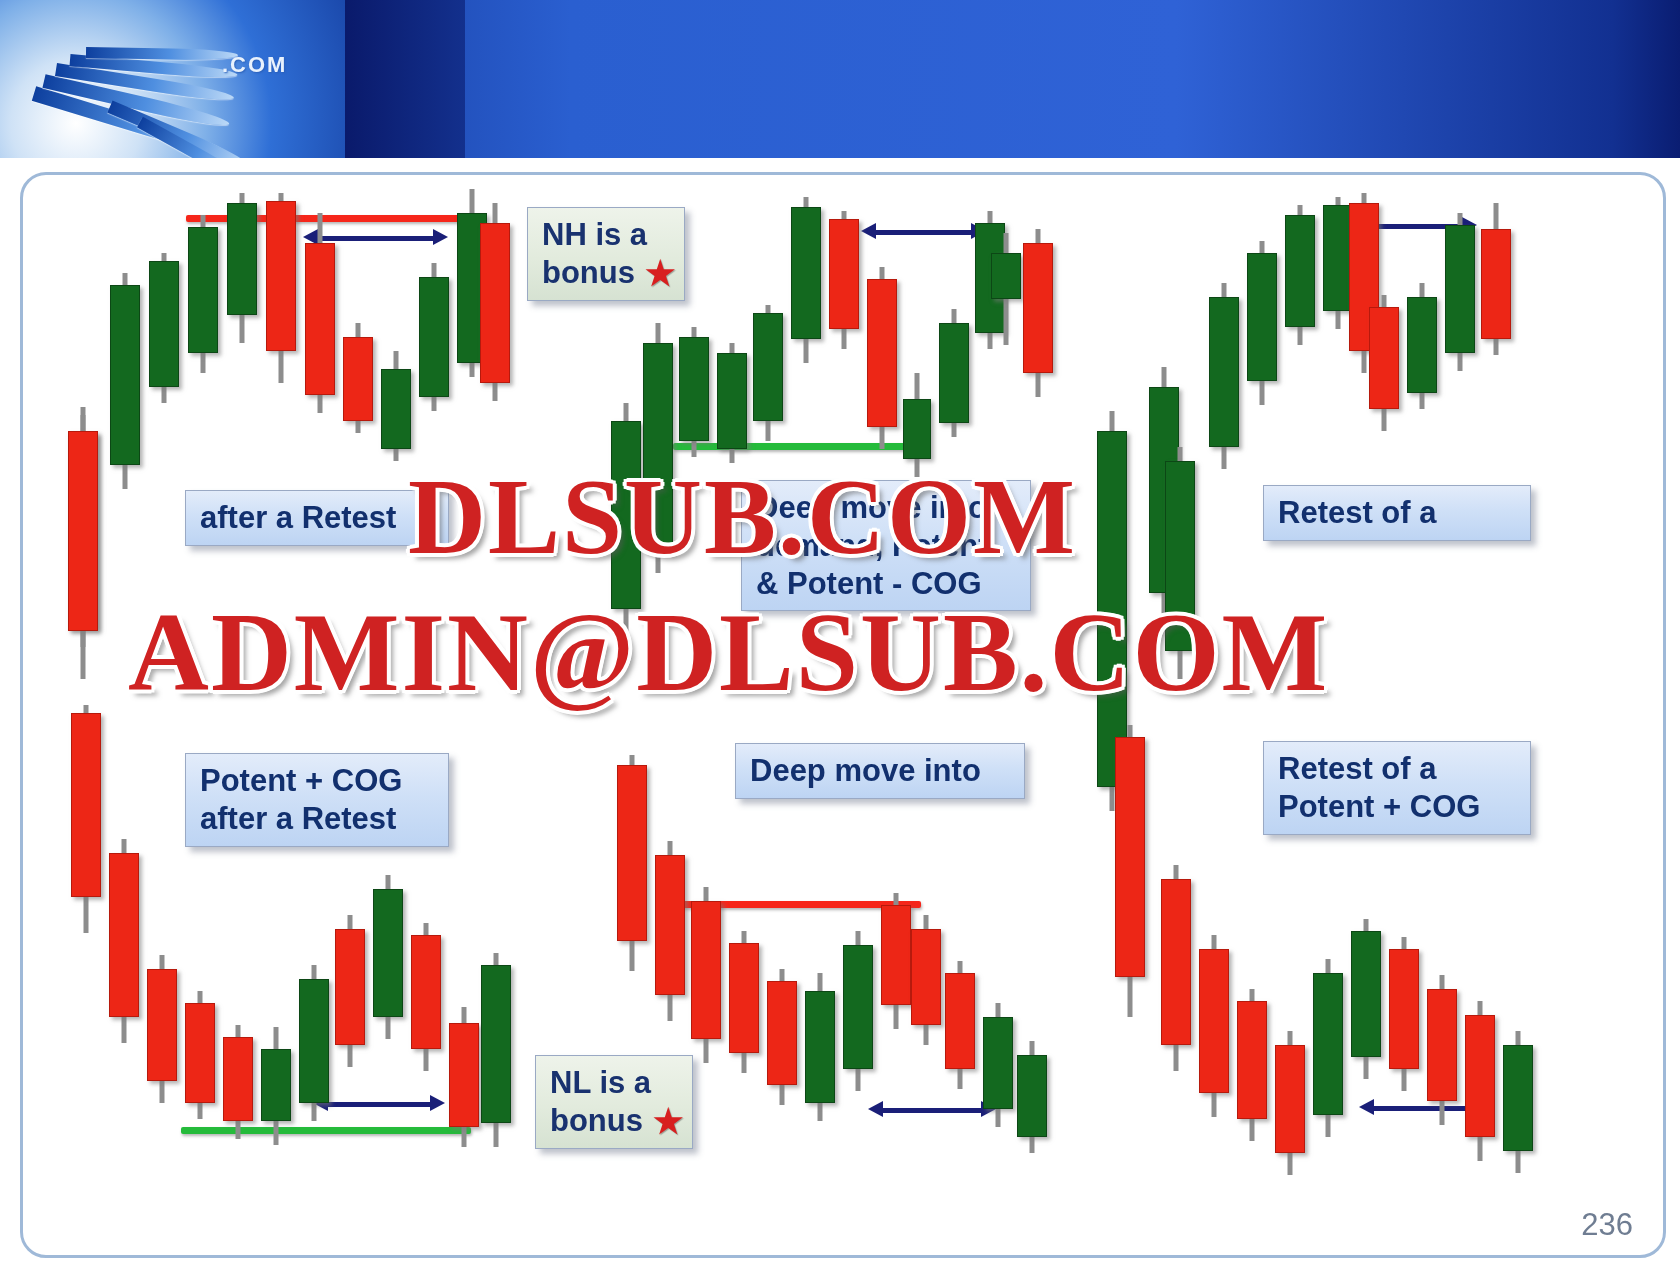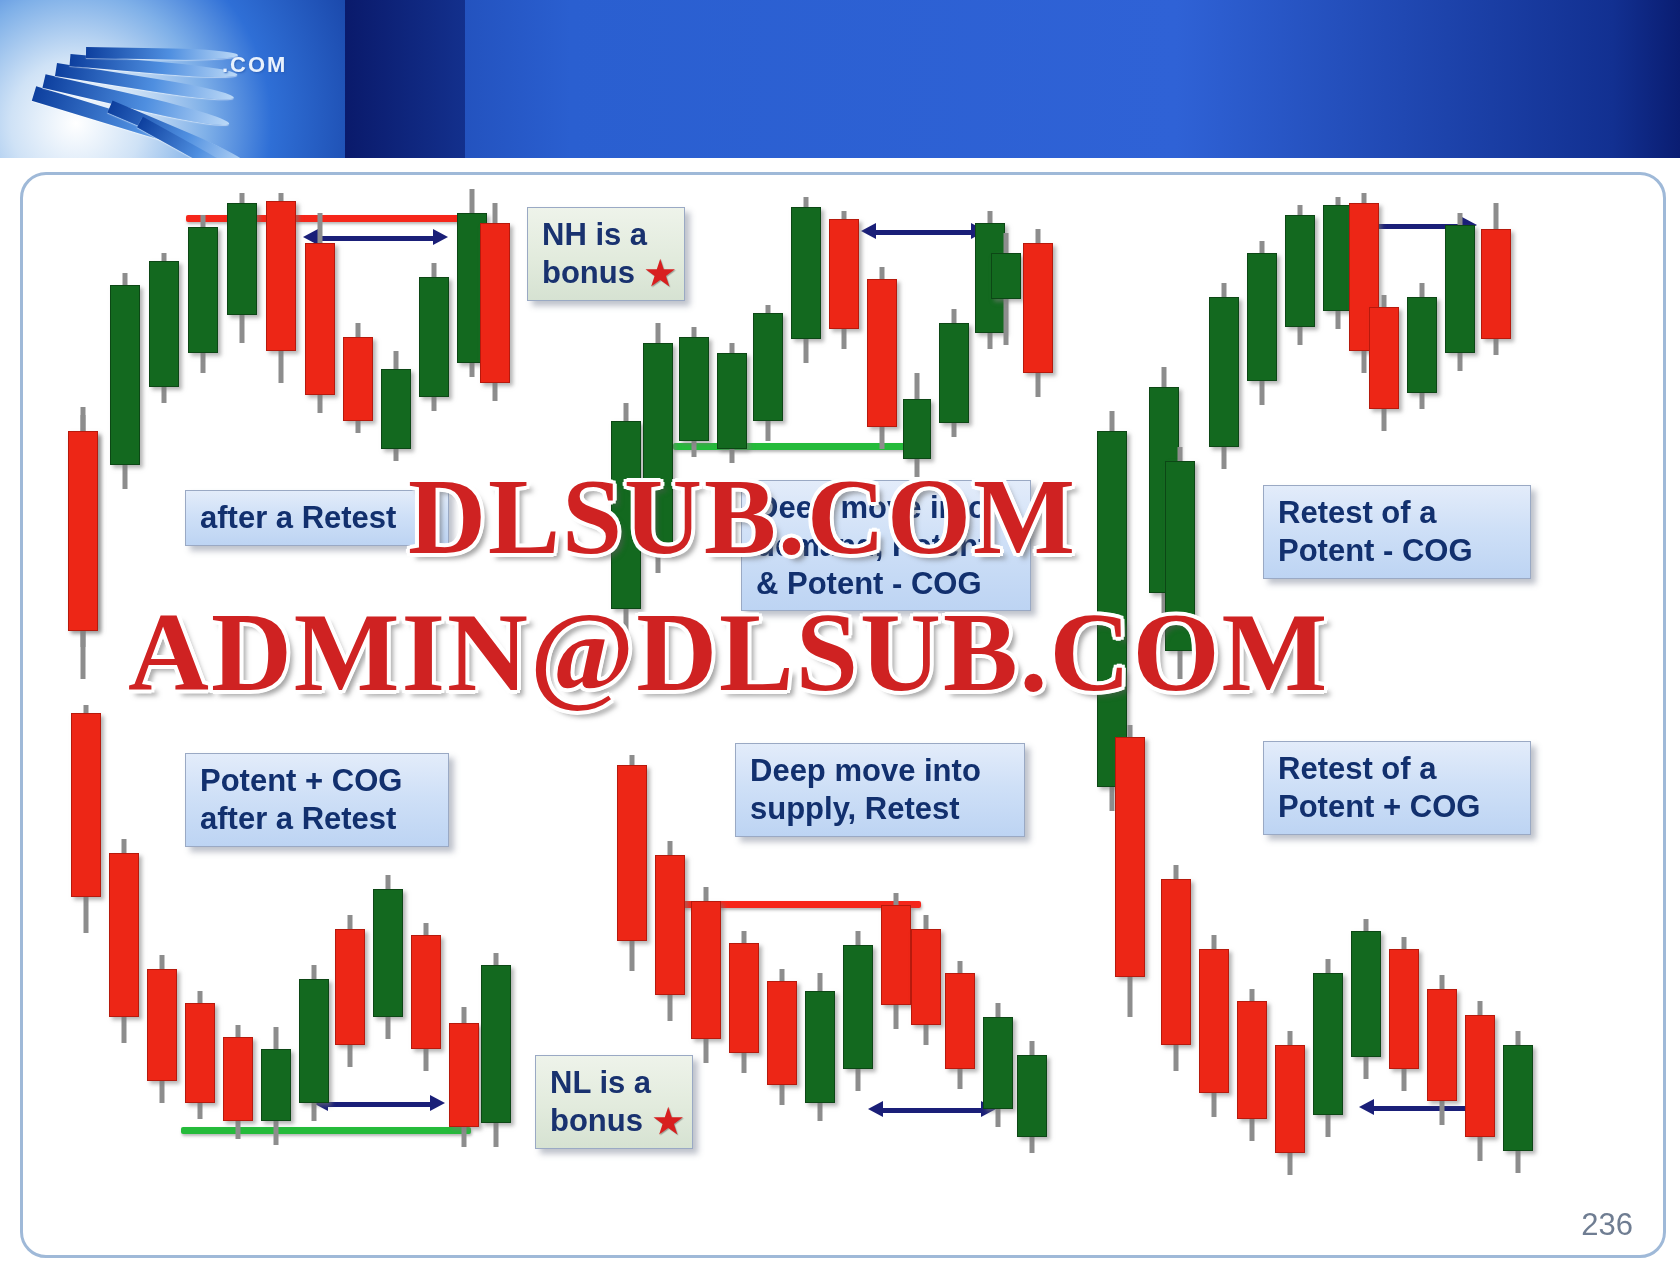--- a/index.html
+++ b/index.html
@@ -445,31 +445,29 @@
     </div>
 
     <div class="callout blue" style="left:718px;top:305px;width:290px;">
       <div>Deep move into</div>
       <div>demand, Potent</div>
       <div>&amp; Potent - COG</div>
     </div>
 
     <div class="callout blue" style="left:1240px;top:310px;width:268px;">
       <div>Retest of  a</div>
-      <div>Potent - COG</div>
     </div>
 
     <div class="callout blue" style="left:162px;top:578px;width:264px;">
       <div>Potent + COG</div>
       <div>after a Retest</div>
     </div>
 
     <div class="callout blue" style="left:712px;top:568px;width:290px;">
       <div>Deep move into</div>
-      <div>supply, Retest</div>
     </div>
 
     <div class="callout blue" style="left:1240px;top:566px;width:268px;">
       <div>Retest of a</div>
       <div>Potent + COG</div>
     </div>
 
     <div class="callout mint" style="left:512px;top:880px;width:158px;">
       <div>NL is a</div>
       <div class="bonus-line">

